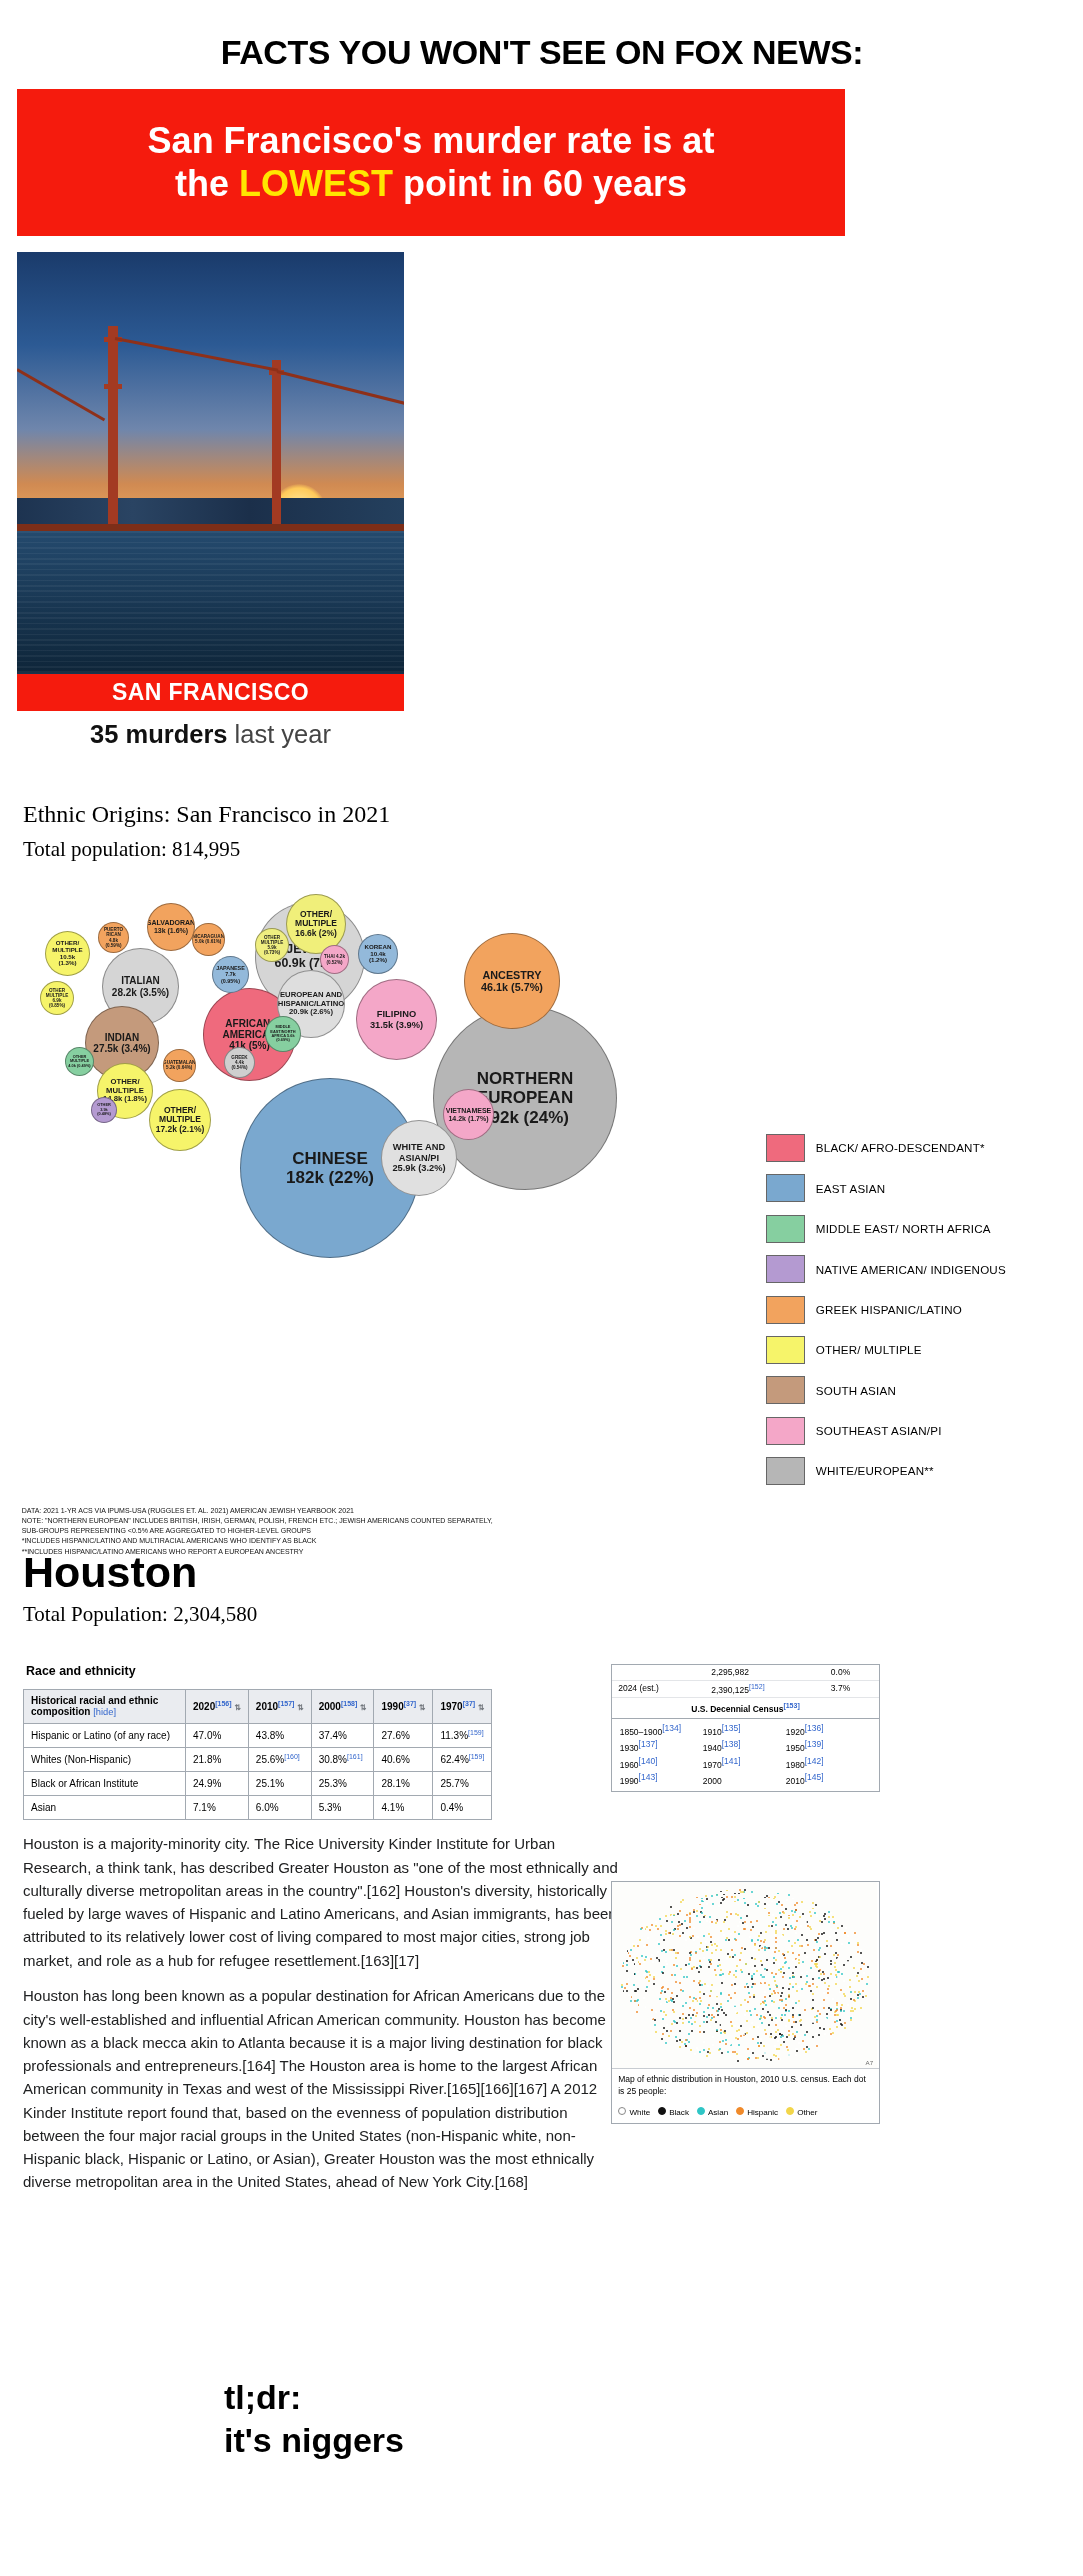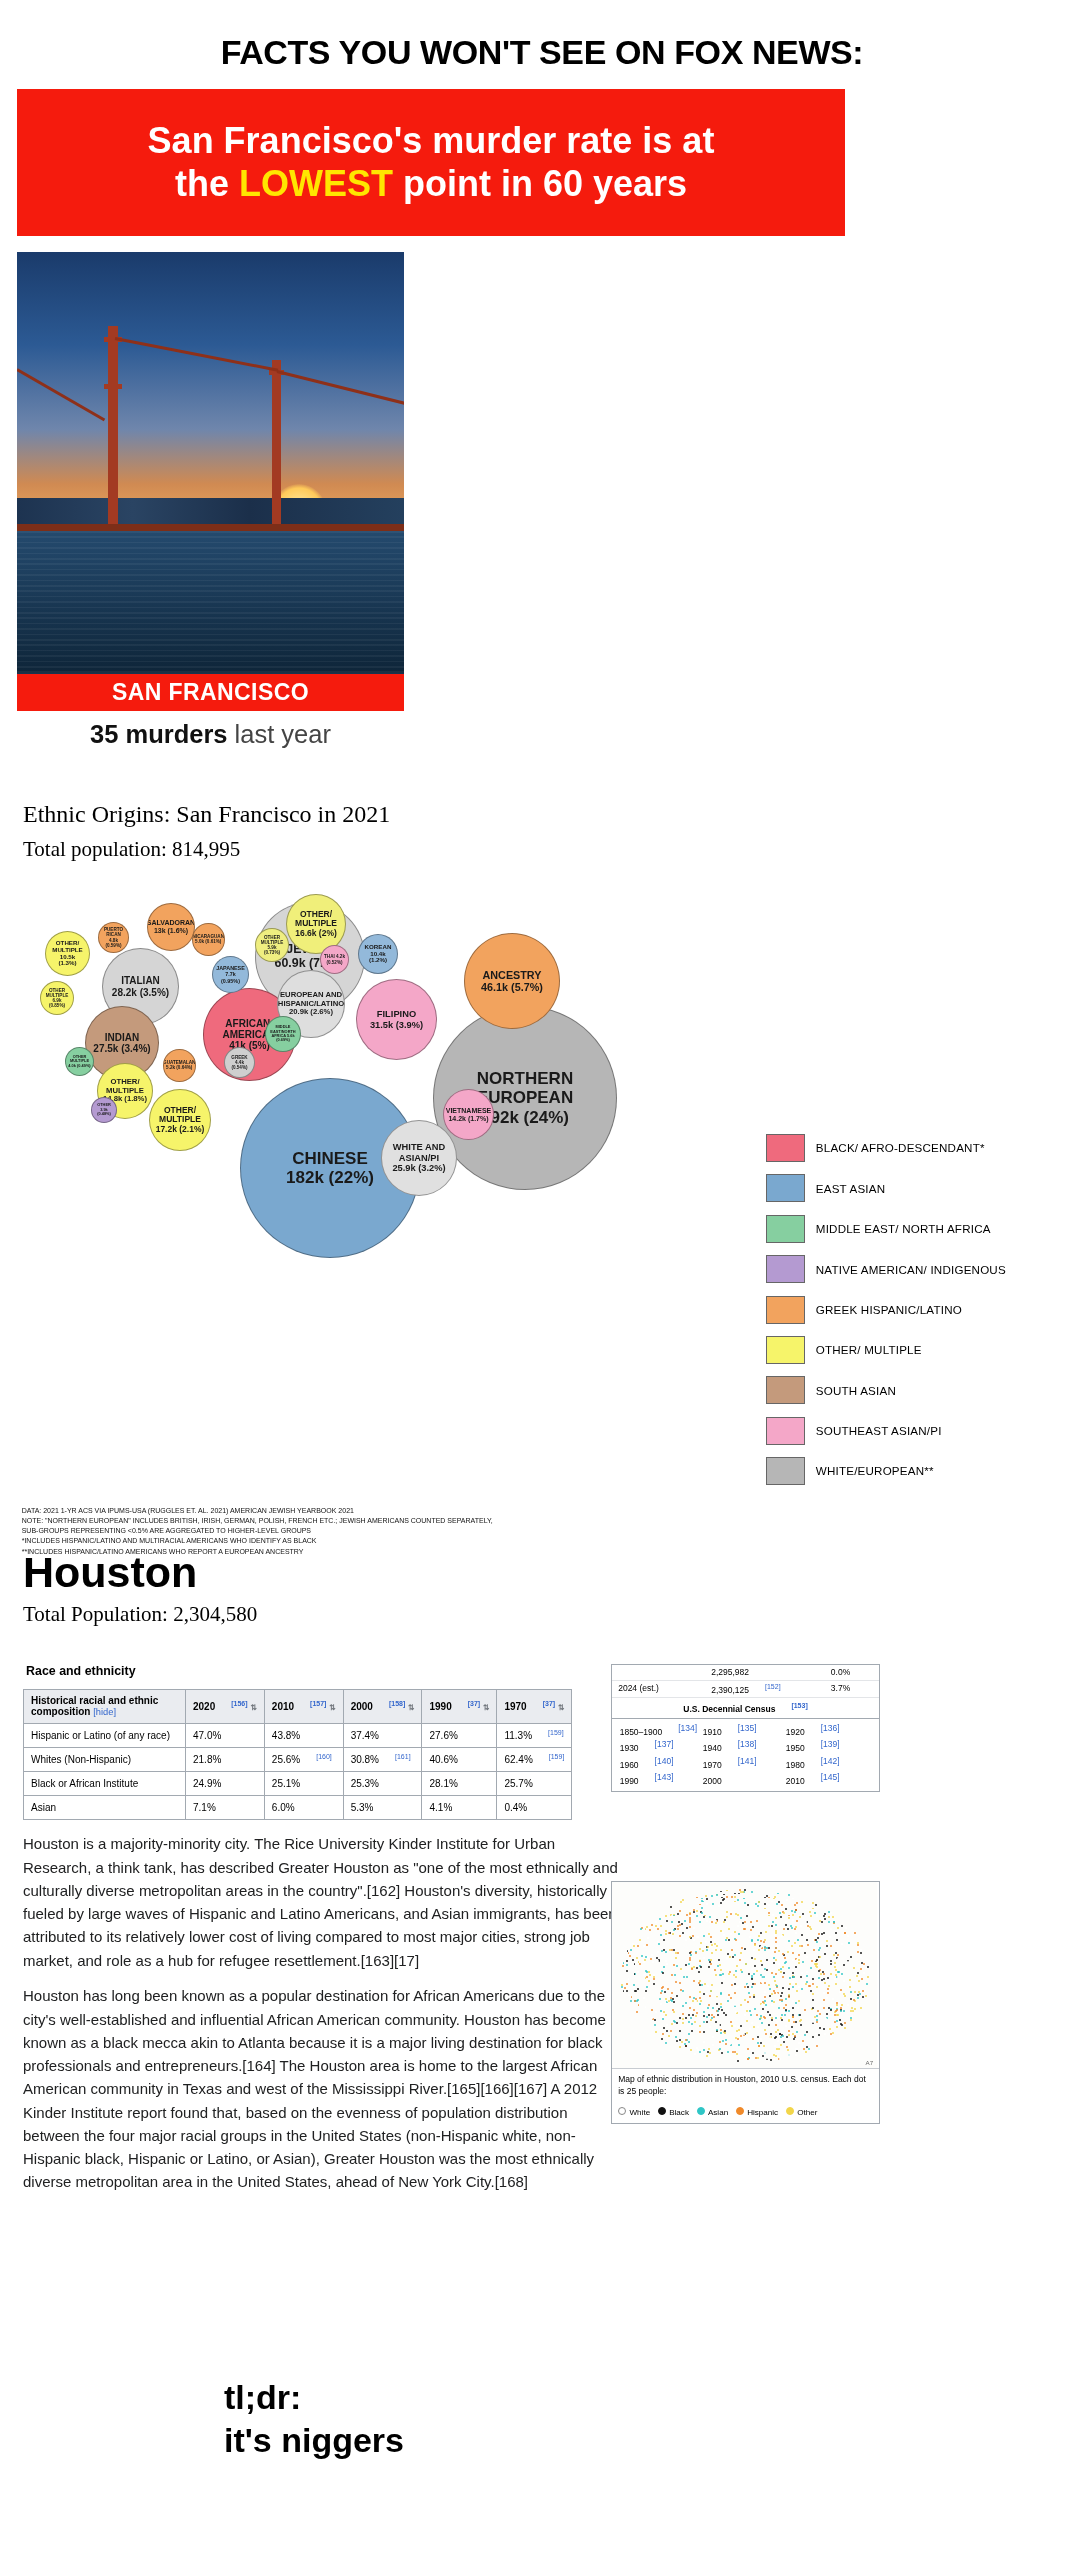--- a/index.html
+++ b/index.html
@@ -103,21 +103,21 @@
   .hou-pop{font-family:"Liberation Serif", serif;font-size:21px;margin-left:23px;margin-top:4.6px;}
 
   .wiki{position:absolute;left:23px;top:116px;width:782px;font-family:"Liberation Sans", sans-serif;}
   .wiki h3{font-size:12.4px;margin:0 0 10.8px 3.1px;font-weight:bold;}
   table.race{border-collapse:collapse;font-size:10px;background:#fff;}
   table.race th,table.race td{border:0.8px solid #a2a9b1;padding:5.4px 7px;text-align:left;vertical-align:middle;}
   table.race th{background:#eaecf0;font-weight:bold;}
   table.race th.c1{width:147px;}
   table.race td.lbl{width:147px;}
   .hide{color:#3366cc;font-weight:normal;font-size:9.3px;}
-  .sup{font-size:7px;vertical-align:super;color:#3366cc;margin-left:16px;}
+  .sup{font-size:7px;vertical-align:super;color:#3366cc;}
   .sortic{color:#72777d;font-size:7.7px;}
   .wiki p{font-size:15px;line-height:1.55;margin:12.4px 0 0 0;width:604px;color:#202122;}
   .census-box{position:absolute;left:611px;top:116px;width:267px;border:0.8px solid #a2a9b1;background:#fff;
     font-size:8.5px;padding:0;overflow:hidden;}
   .census-row{display:flex;border-bottom:0.8px solid #e3e5e8;padding:2.3px 6.2px;}
   .census-row .y{width:93px;}
   .census-row .p{width:93px;}
   .census-row .d{width:46px;text-align:right;}
   .census-head{text-align:center;font-weight:bold;padding:3.9px 0;border-bottom:0.8px solid #a2a9b1;}
   .census-grid{display:flex;flex-wrap:wrap;padding:3.1px 7.7px;}

